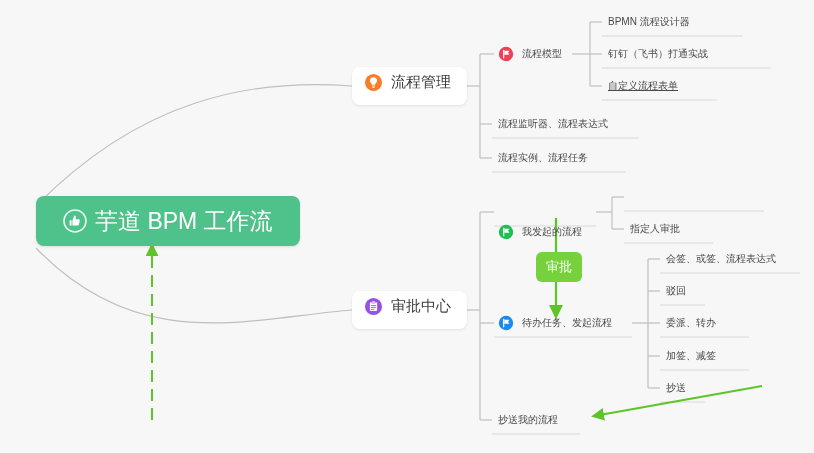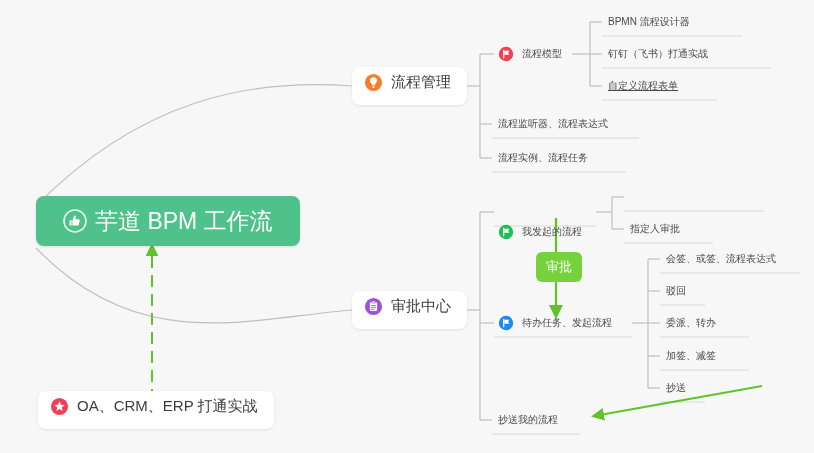--- a/index.html
+++ b/index.html
@@ -266,24 +266,14 @@
     <span class="lbl">加签、减签</span>
   </div>
   <div class="node leaf" style="left:660px; top:373px;">
     <span class="lbl">抄送</span>
   </div>
 
   <div class="node leaf" style="left:492px; top:405px;">
     <span class="lbl">抄送我的流程</span>
   </div>
 
-  <div class="node card" style="left:38px; top:391px;">
-    <span class="icon">
-      <svg width="19" height="19" viewBox="0 0 20 20">
-        <circle cx="10" cy="10" r="9" fill="#ef4056"></circle>
-        <path d="M10 4.6 L11.55 8.1 L15.3 8.45 L12.45 10.95 L13.3 14.7
-                 L10 12.75 L6.7 14.7 L7.55 10.95 L4.7 8.45 L8.45 8.1 Z" fill="#ffffff"></path>
-      </svg>
-    </span>
-    <span class="lbl">OA、CRM、ERP 打通实战</span>
-  </div>
 
 </div>
 
 </body></html>

